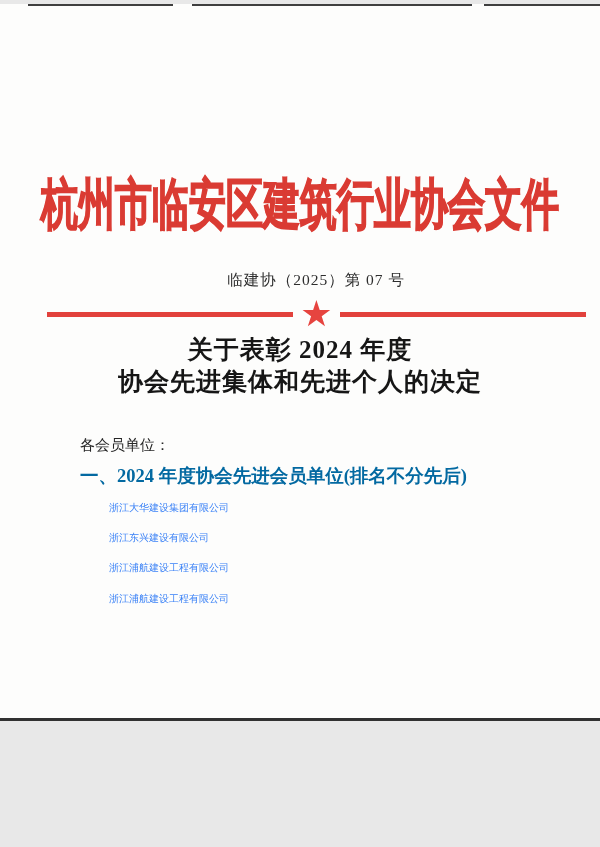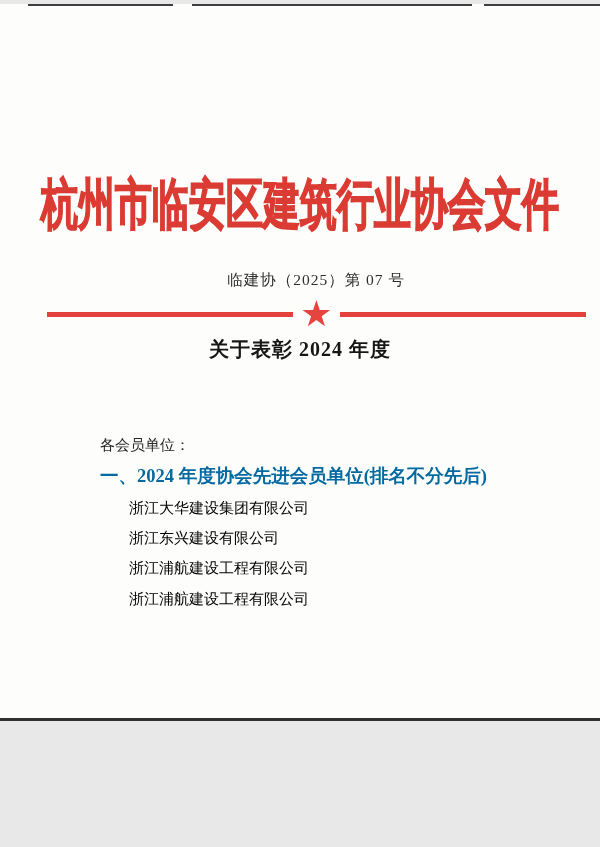--- a/index.html
+++ b/index.html
@@ -55,41 +55,41 @@
   .divider .star{
     flex:0 0 auto;
     font-size:36px;line-height:34px;color:#e6443f;
     margin:0 7px;
     font-family:"DejaVu Sans",sans-serif;
   }
   
   .doc-title{
     position:absolute;top:330px;left:0;width:600px;
     margin:0;text-align:center;
-    font-size:20px;font-weight:700;color:#161616;
+    font-size:25px;font-weight:700;color:#161616;
     line-height:31.5px;letter-spacing:1px;
   }
   
   .body{
-    position:absolute;top:426px;left:100px;width:452px;
+    position:absolute;top:426px;left:80px;width:452px;
     font-size:15px;line-height:30px;
     text-align:justify;
   }
   .body p{margin:0;}
   .body .para{text-indent:2em;}
   .section-heading{
     margin:0;
     font-size:18.5px;font-weight:700;color:#0369a1;
     line-height:32px;letter-spacing:0;
     text-align:left;white-space:nowrap;
   }
   .company-list{
     list-style:none;margin:1px 0 0;padding:0 0 0 29px;
   }
-  .company-list li{line-height:30.2px;font-size:15px;color:#000000;}
+  .company-list li{line-height:30.2px;font-size:10px;color:#3b82f6;}
 </style>
 </head>
 <body>
 
 <div class="page">
 
   <div class="scan-top-a"></div>
   <div class="scan-top-b"></div>
   <div class="scan-top-c"></div>
 
@@ -98,20 +98,21 @@
   <div class="doc-number">临建协（2025）第 07 号</div>
 
   <div class="divider">
     <span class="line"></span>
     <span class="star">★</span>
     <span class="line"></span>
   </div>
 
   <h1 class="doc-title">
     <div>关于表彰 2024 年度</div>
+    <div>协会先进集体和先进个人的决定</div>
   </h1>
 
   <div class="body">
     <p class="salutation">各会员单位：</p>
     <h2 class="section-heading">一、2024 年度协会先进会员单位(排名不分先后)</h2>
     <ul class="company-list">
       <li>浙江大华建设集团有限公司</li>
       <li>浙江东兴建设有限公司</li>
       <li>浙江浦航建设工程有限公司</li>
       <li>浙江浦航建设工程有限公司</li>

